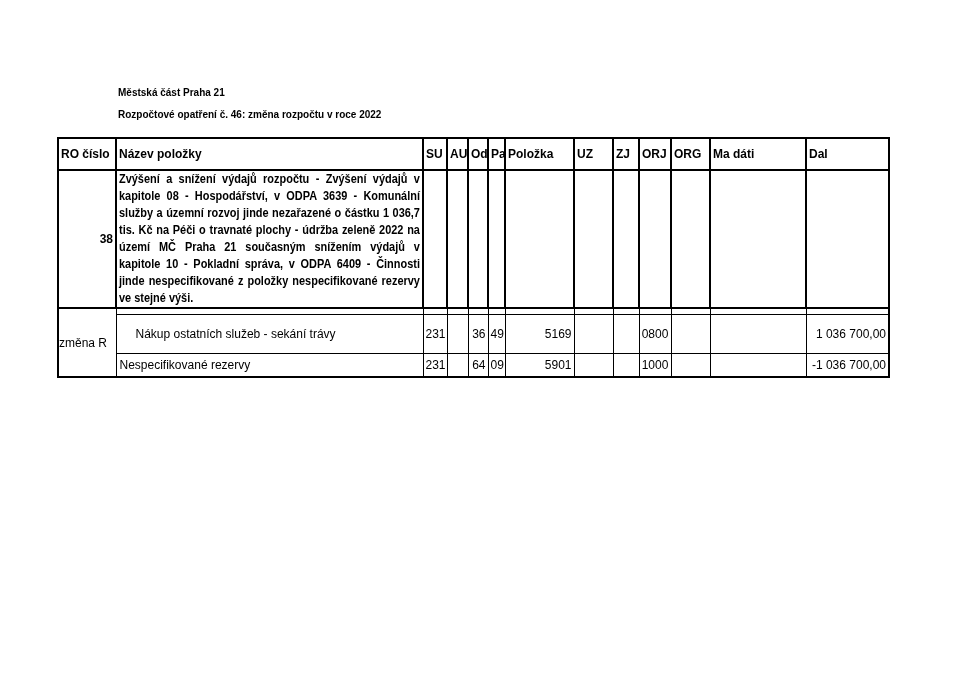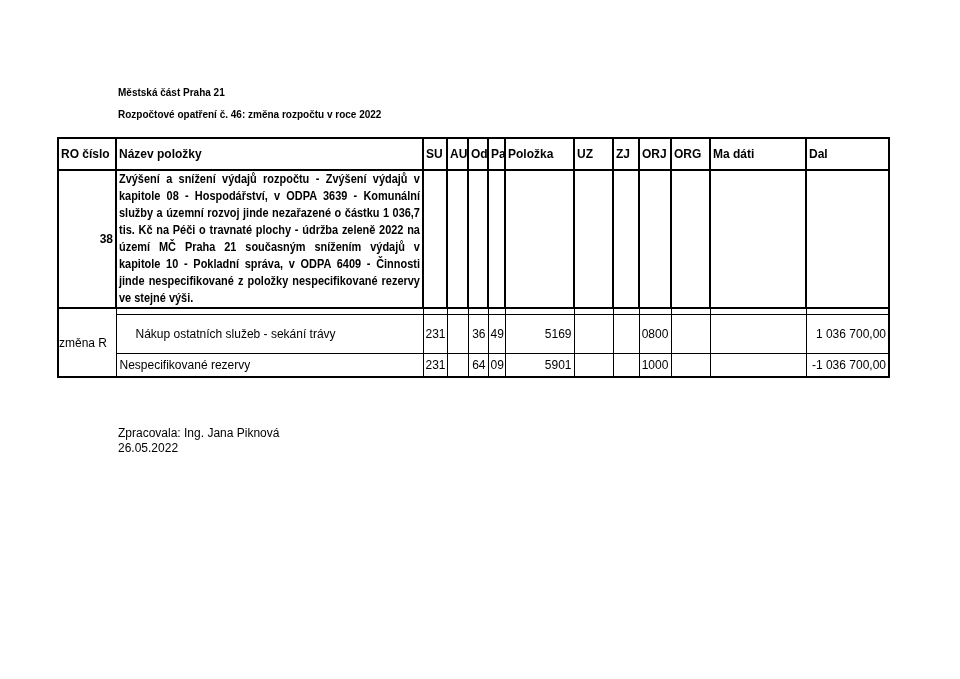--- a/index.html
+++ b/index.html
@@ -162,18 +162,14 @@
       <td class="vb"></td>
       <td class="vb"></td>
       <td class="vb al-c">1000</td>
       <td class="vb"></td>
       <td class="vb al-r"></td>
       <td class="vb al-r dal">-1 036 700,00</td>
     </tr>
   </tbody>
     </table>
 
-  <div class="footer-block">
-    <div>Zpracovala: Ing. Jana Piknová</div>
-    <div>26.05.2022</div>
-  </div>
 
 </div>
 
 </body></html>

